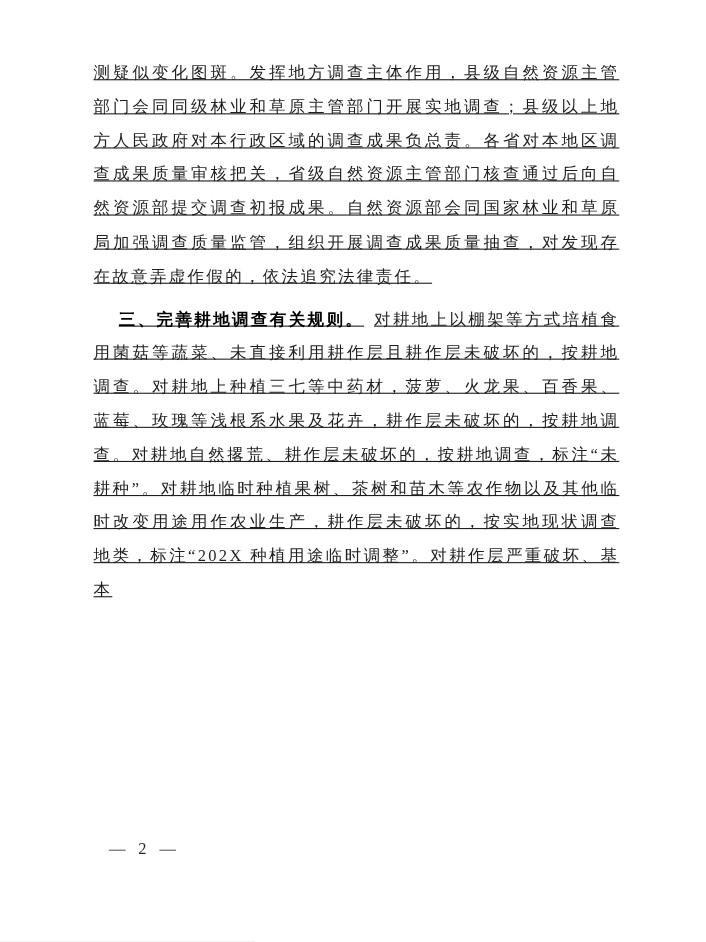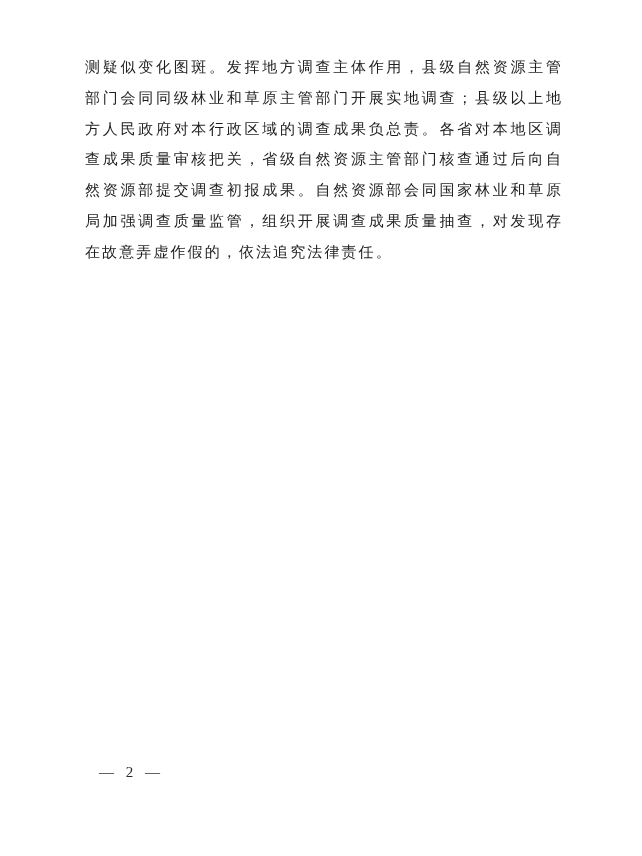--- a/index.html
+++ b/index.html
@@ -23,20 +23,21 @@
     width: 478px;
   }
   .para {
     margin: 0;
     font-size: 15px;
     line-height: 30.8px;
     letter-spacing: 2.1px;
     text-align: justify;
     text-justify: inter-character;
     word-break: break-all;
+    text-decoration: underline;
   }
   .para.continuation {
     text-indent: 0;
   }
   .para.section {
     margin-top: 8px;
     text-indent: 23px;
   }
   .section-heading {
     font-weight: bold;
@@ -55,17 +56,18 @@
 </style>
 </head>
 <body>
 
 <div class="page">
   <div class="content">
 
     <p class="para continuation"><span>测疑似变化图斑。发挥地方调查主体作用，县级自然资源主管部门会同同级林业和草原主管部门开展实地调查；县级以上地方人民政府对本行政区域的调查成果负总责。各省对本地区调查成果质量审核把关，省级自然资源主管部门核查通过后向自然资源部提交调查初报成果。自然资源部会同国家林业和草原局加强调查质量监管，组织开展调查成果质量抽查，对发现存在故意弄虚作假的，依法追究法律责任。</span></p>
 
 
+    <p class="para section"><span class="section-heading">三、完善耕地调查有关规则。</span><span>对耕地上以棚架等方式培植食用菌菇等蔬菜、未直接利用耕作层且耕作层未破坏的，按耕地调查。对耕地上种植三七等中药材，菠萝、火龙果、百香果、蓝莓、玫瑰等浅根系水果及花卉，耕作层未破坏的，按耕地调查。对耕地自然撂荒、耕作层未破坏的，按耕地调查，标注“未耕种”。对耕地临时种植果树、茶树和苗木等农作物以及其他临时改变用途用作农业生产，耕作层未破坏的，按实地现状调查地类，标注“202X 种植用途临时调整”。对耕作层严重破坏、基本</span></p>
 
   </div>
 
   <div class="footer"><span>— 2 —</span></div>
 </div>
 
 </body></html>

